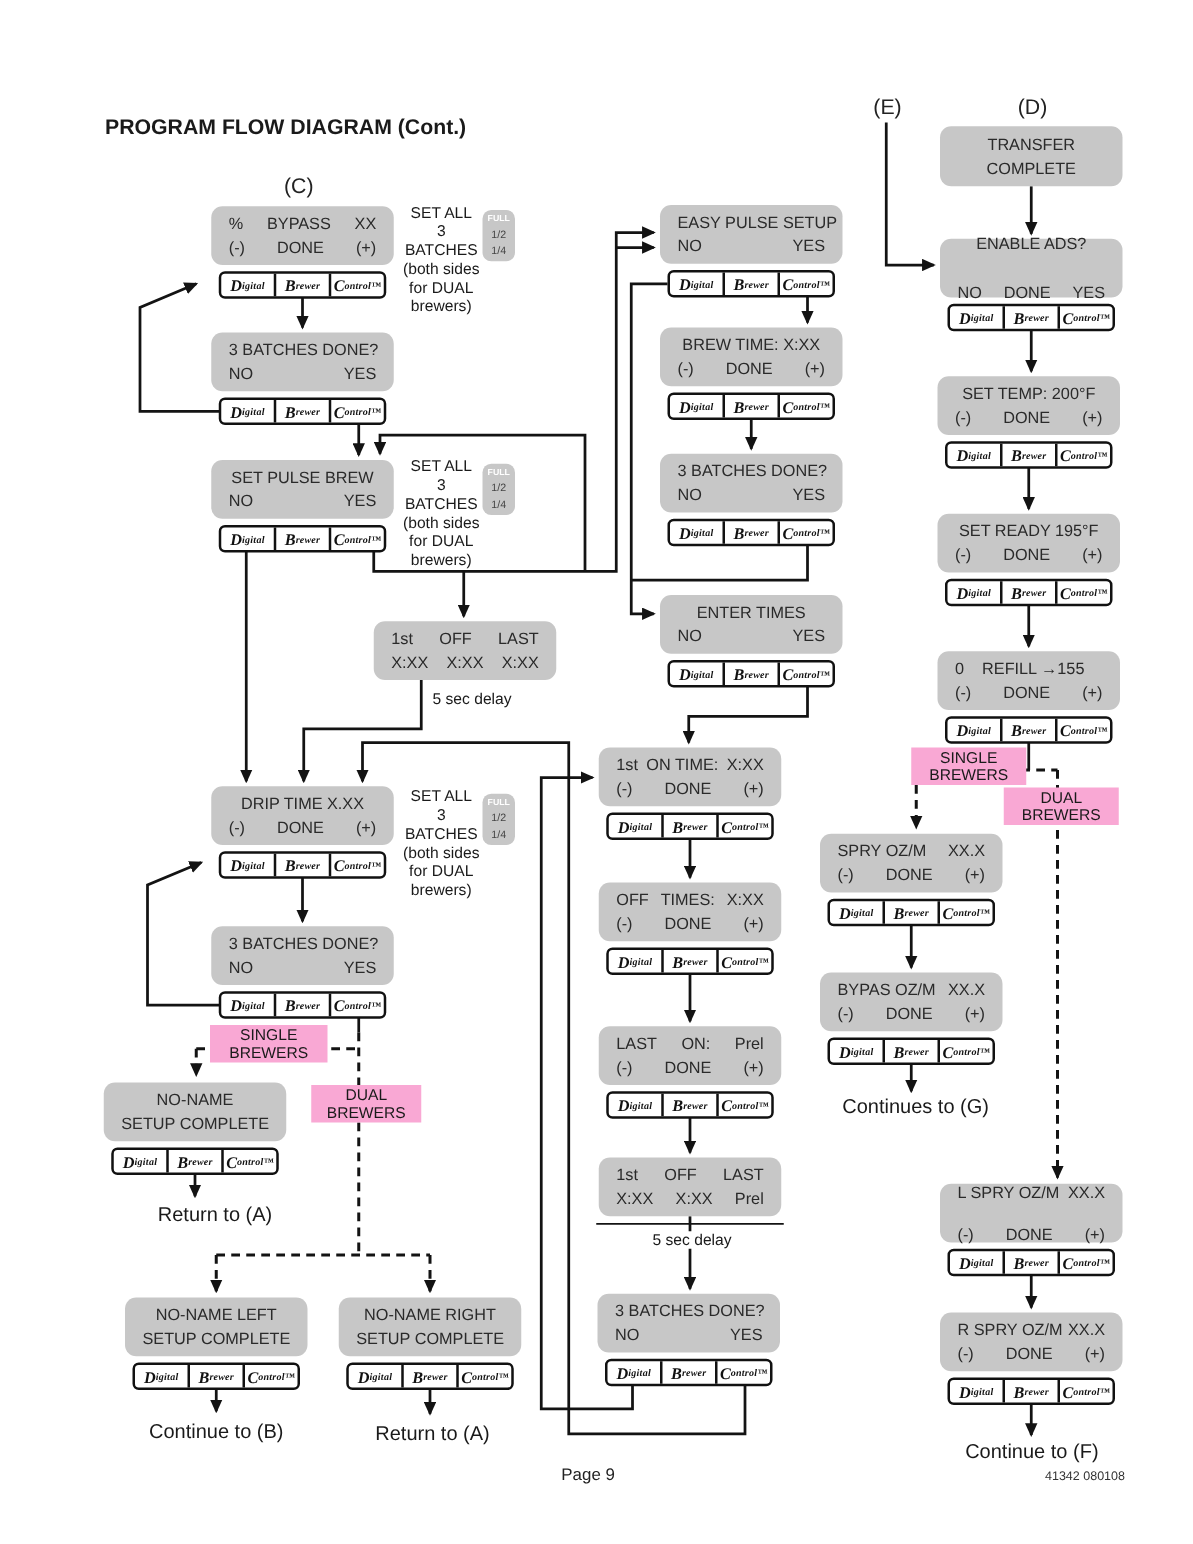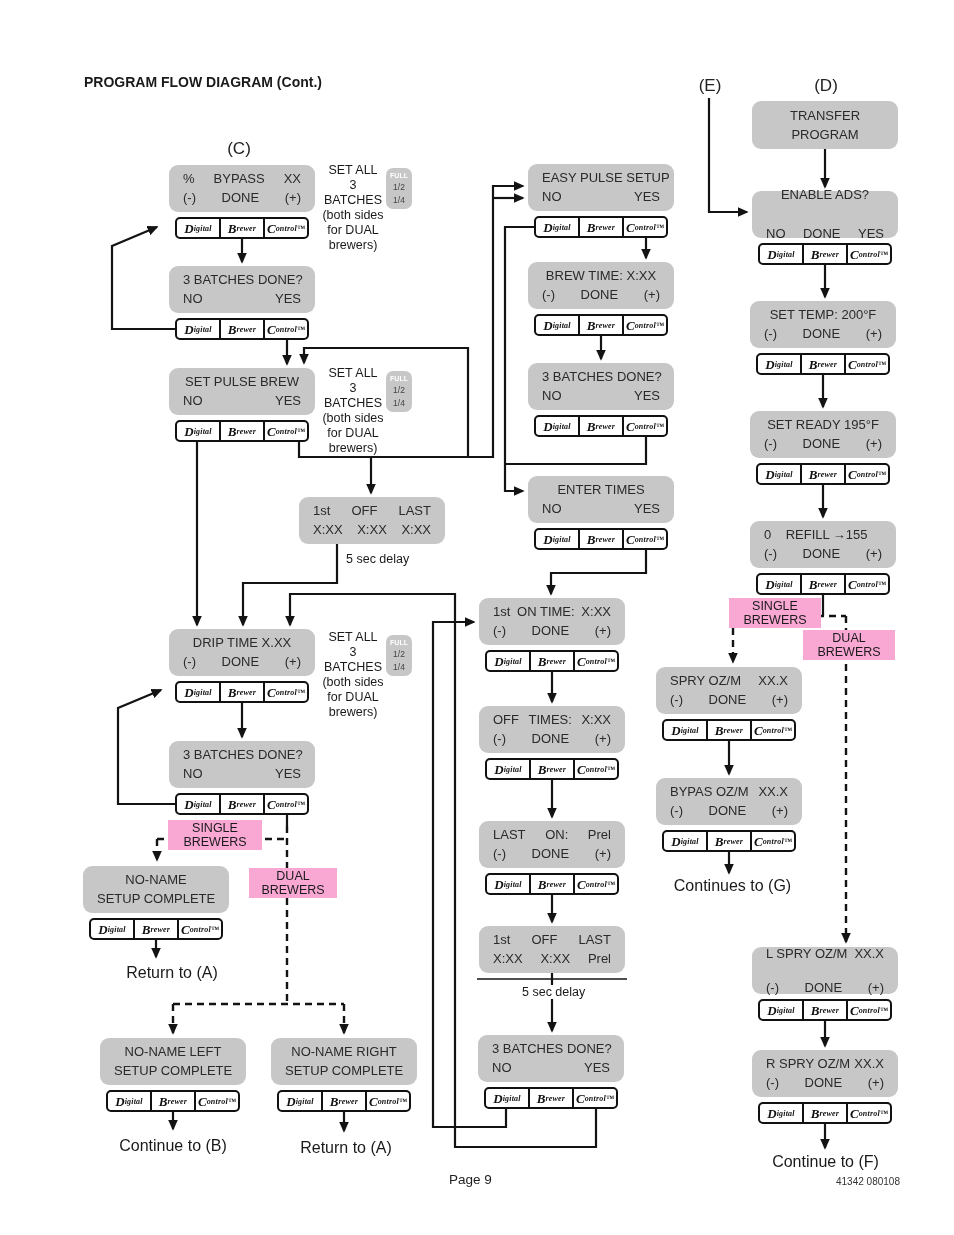--- a/index.html
+++ b/index.html
@@ -1,19 +1,19 @@
 <!DOCTYPE html>
 <html><head>
 <meta charset="utf-8">
 <style>
   html,body{margin:0;padding:0;background:#fff;}
   #page{position:relative;width:954px;height:1235px;background:#fff;overflow:hidden;
         font-family:"Liberation Sans",sans-serif;color:#1a1a1a;}
   .hd1{position:absolute;left:84px;top:52px;font-size:19px;font-weight:bold;letter-spacing:.2px;white-space:nowrap;}
-  .hd2{position:absolute;left:84px;top:74px;font-size:14px;font-weight:bold;white-space:nowrap;}
+  .hd2{position:absolute;left:84px;top:92px;font-size:17px;font-weight:bold;white-space:nowrap;}
   .mark{position:absolute;font-size:17px;color:#222;width:40px;text-align:center;}
   svg.overlay{position:absolute;left:0;top:0;z-index:1;}
   .lcd{position:absolute;width:146px;height:47px;background:#c7c7c7;border-radius:9px;z-index:2;
        display:flex;flex-direction:column;justify-content:center;row-gap:1px;box-sizing:border-box;}
   .lcd .row{display:flex;justify-content:space-between;padding:0 14px;font-size:13px;line-height:18px;
        color:#2a2a2a;white-space:pre;}
   .dbc{position:absolute;width:134px;height:22px;display:flex;background:#fff;border:2px solid #111;
        border-radius:5px;box-sizing:border-box;z-index:2;}
   .dbc-cell{flex:1;display:flex;align-items:center;justify-content:center;border-left:2px solid #111;
        font-family:"Liberation Serif",serif;font-style:italic;font-weight:bold;color:#111;overflow:hidden;}
@@ -410,21 +410,21 @@
         <span class="rest">rewer</span>
       </span>
       <span class="dbc-cell">
         <span class="ini">C</span>
         <span class="rest">ontrol™</span>
       </span>
     </div>
 
   <div class="lcd" style="left:752px;top:101px;height:48px;">
     <div class="row"><span></span><span>TRANSFER</span><span></span></div>
-    <div class="row"><span></span><span>PROGRAM</span><span></span></div>
+    <div class="row"><span></span><span>COMPLETE</span><span></span></div>
   </div>
 
   <div class="lcd" style="left:752px;top:191px;gap:21px;">
     <div class="row"><span></span><span>ENABLE ADS?</span><span></span></div>
     <div class="row"><span>NO</span><span>DONE</span><span>YES</span></div>
   </div>
   <div class="dbc" style="left:758px;top:243px;">
       <span class="dbc-cell">
         <span class="ini">D</span>
         <span class="rest">igital</span>

